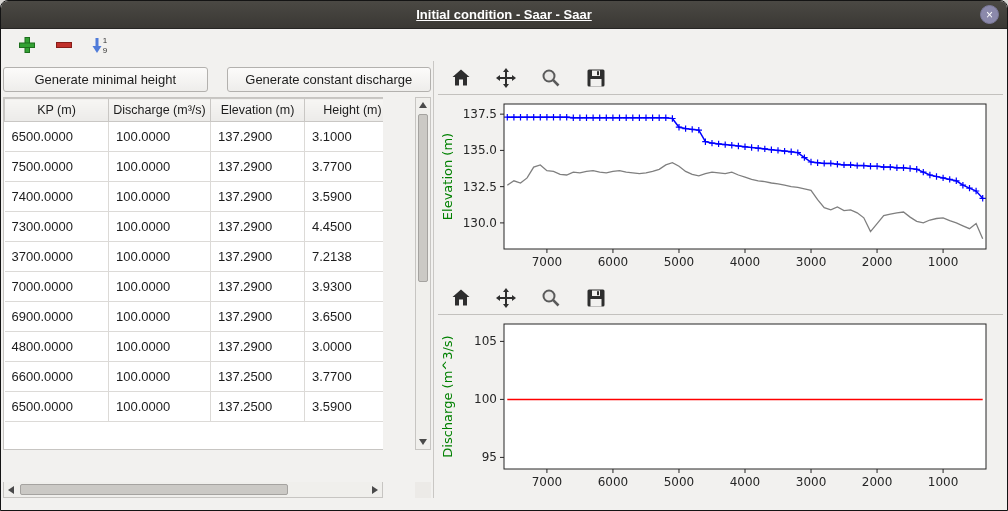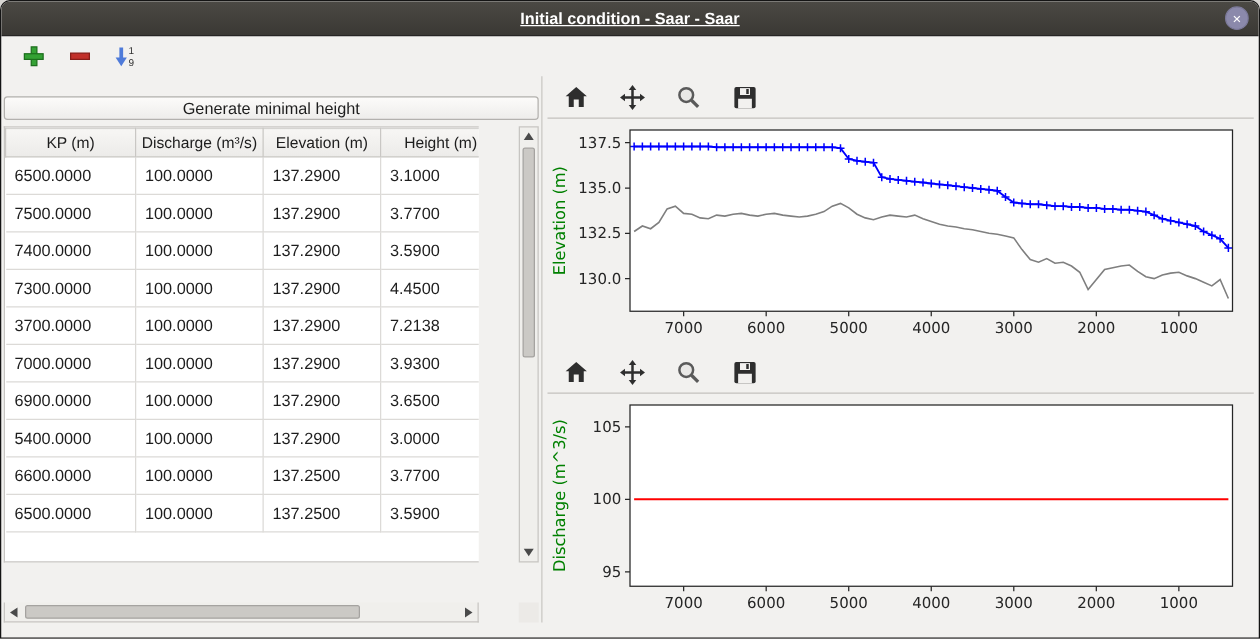--- a/index.html
+++ b/index.html
@@ -20,21 +20,21 @@
     position:absolute;right:8px;top:4px;width:19px;height:19px;border-radius:50%;
     background:#8b89ab;color:#ffffff;display:flex;align-items:center;justify-content:center;
     font-size:12px;line-height:1;cursor:default;border:1px solid #7b7999;
   }
   
   .main-toolbar{height:32px;flex:0 0 32px;display:flex;align-items:center;gap:13px;padding:0 14px;}
   .tb-btn{width:24px;height:24px;display:flex;align-items:center;justify-content:center;background:transparent;border:none;padding:0;}
   
   .content{flex:1;display:flex;min-height:0;padding-bottom:12px;}
   .left-pane{width:432px;flex:0 0 432px;display:flex;flex-direction:column;padding:4px 2px 0 2px;min-height:0;}
-  .gen-buttons{display:flex;gap:19px;margin:12px 0 5px 0;flex-direction:column;}
+  .gen-buttons{display:flex;gap:19px;margin:2px 0 5px 0;}
   .gen-btn{
     flex:1;height:25px;background:linear-gradient(#fcfbfa,#eeedeb);
     border:1px solid #b3b1ae;border-radius:3px;font-size:13px;
     font-family:"Liberation Sans", sans-serif;color:#1d1d1d;
   }
   .table-grid{flex:1;display:grid;grid-template-columns:1fr 16px;grid-template-rows:1fr 16px;min-height:0;gap:32px;}
   .table-region{overflow:hidden;background:#ffffff;border:1px solid #c7c5c2;border-right:none;}
   table.data{border-collapse:collapse;table-layout:fixed;width:100%;}
   table.data th{
     background:linear-gradient(#f7f6f4,#ecebe9);border:1px solid #c9c7c4;
@@ -100,20 +100,21 @@
         <text x="14" y="18" font-size="8" fill="#333333" text-anchor="middle">9</text>
       </svg>
     </button>
   </div>
 
   <div class="content">
 
     <div class="left-pane">
       <div class="gen-buttons">
         <button class="gen-btn">Generate minimal height</button>
+        <button class="gen-btn">Generate constant discharge</button>
       </div>
 
       <div class="table-grid">
         <div class="table-region">
           <table class="data">
             <thead>
                 <tr>
                   <th>KP (m)</th>
                   <th>Discharge (m³/s)</th>
                   <th>Elevation (m)</th>
@@ -157,21 +158,21 @@
                   <td>137.2900</td>
                   <td>3.9300</td>
                 </tr>
                 <tr>
                   <td>6900.0000</td>
                   <td>100.0000</td>
                   <td>137.2900</td>
                   <td>3.6500</td>
                 </tr>
                 <tr>
-                  <td>5400.0000</td>
+                  <td>4800.0000</td>
                   <td>100.0000</td>
                   <td>137.2900</td>
                   <td>3.0000</td>
                 </tr>
                 <tr>
                   <td>6600.0000</td>
                   <td>100.0000</td>
                   <td>137.2500</td>
                   <td>3.7700</td>
                 </tr>

